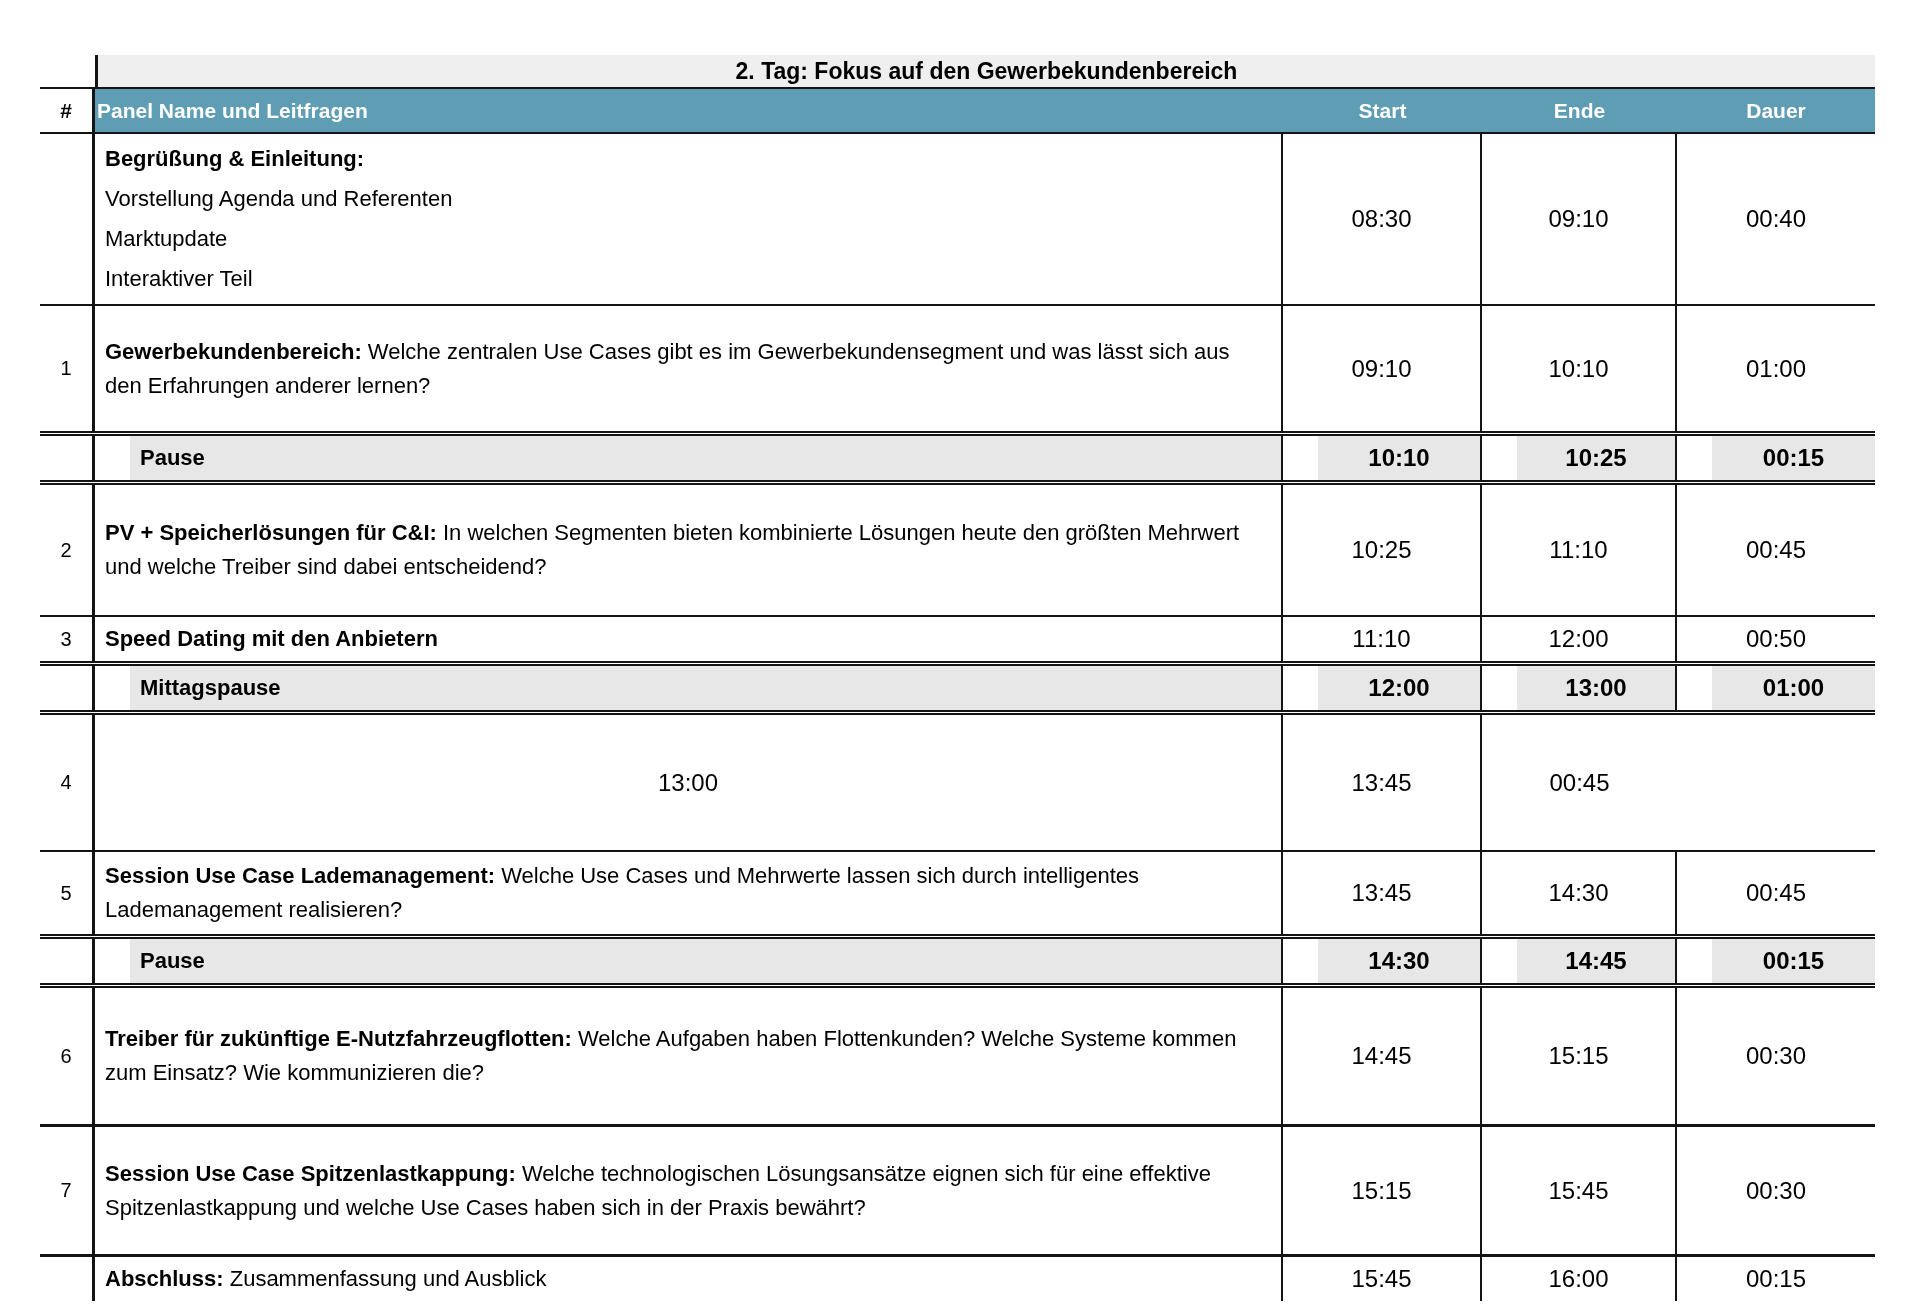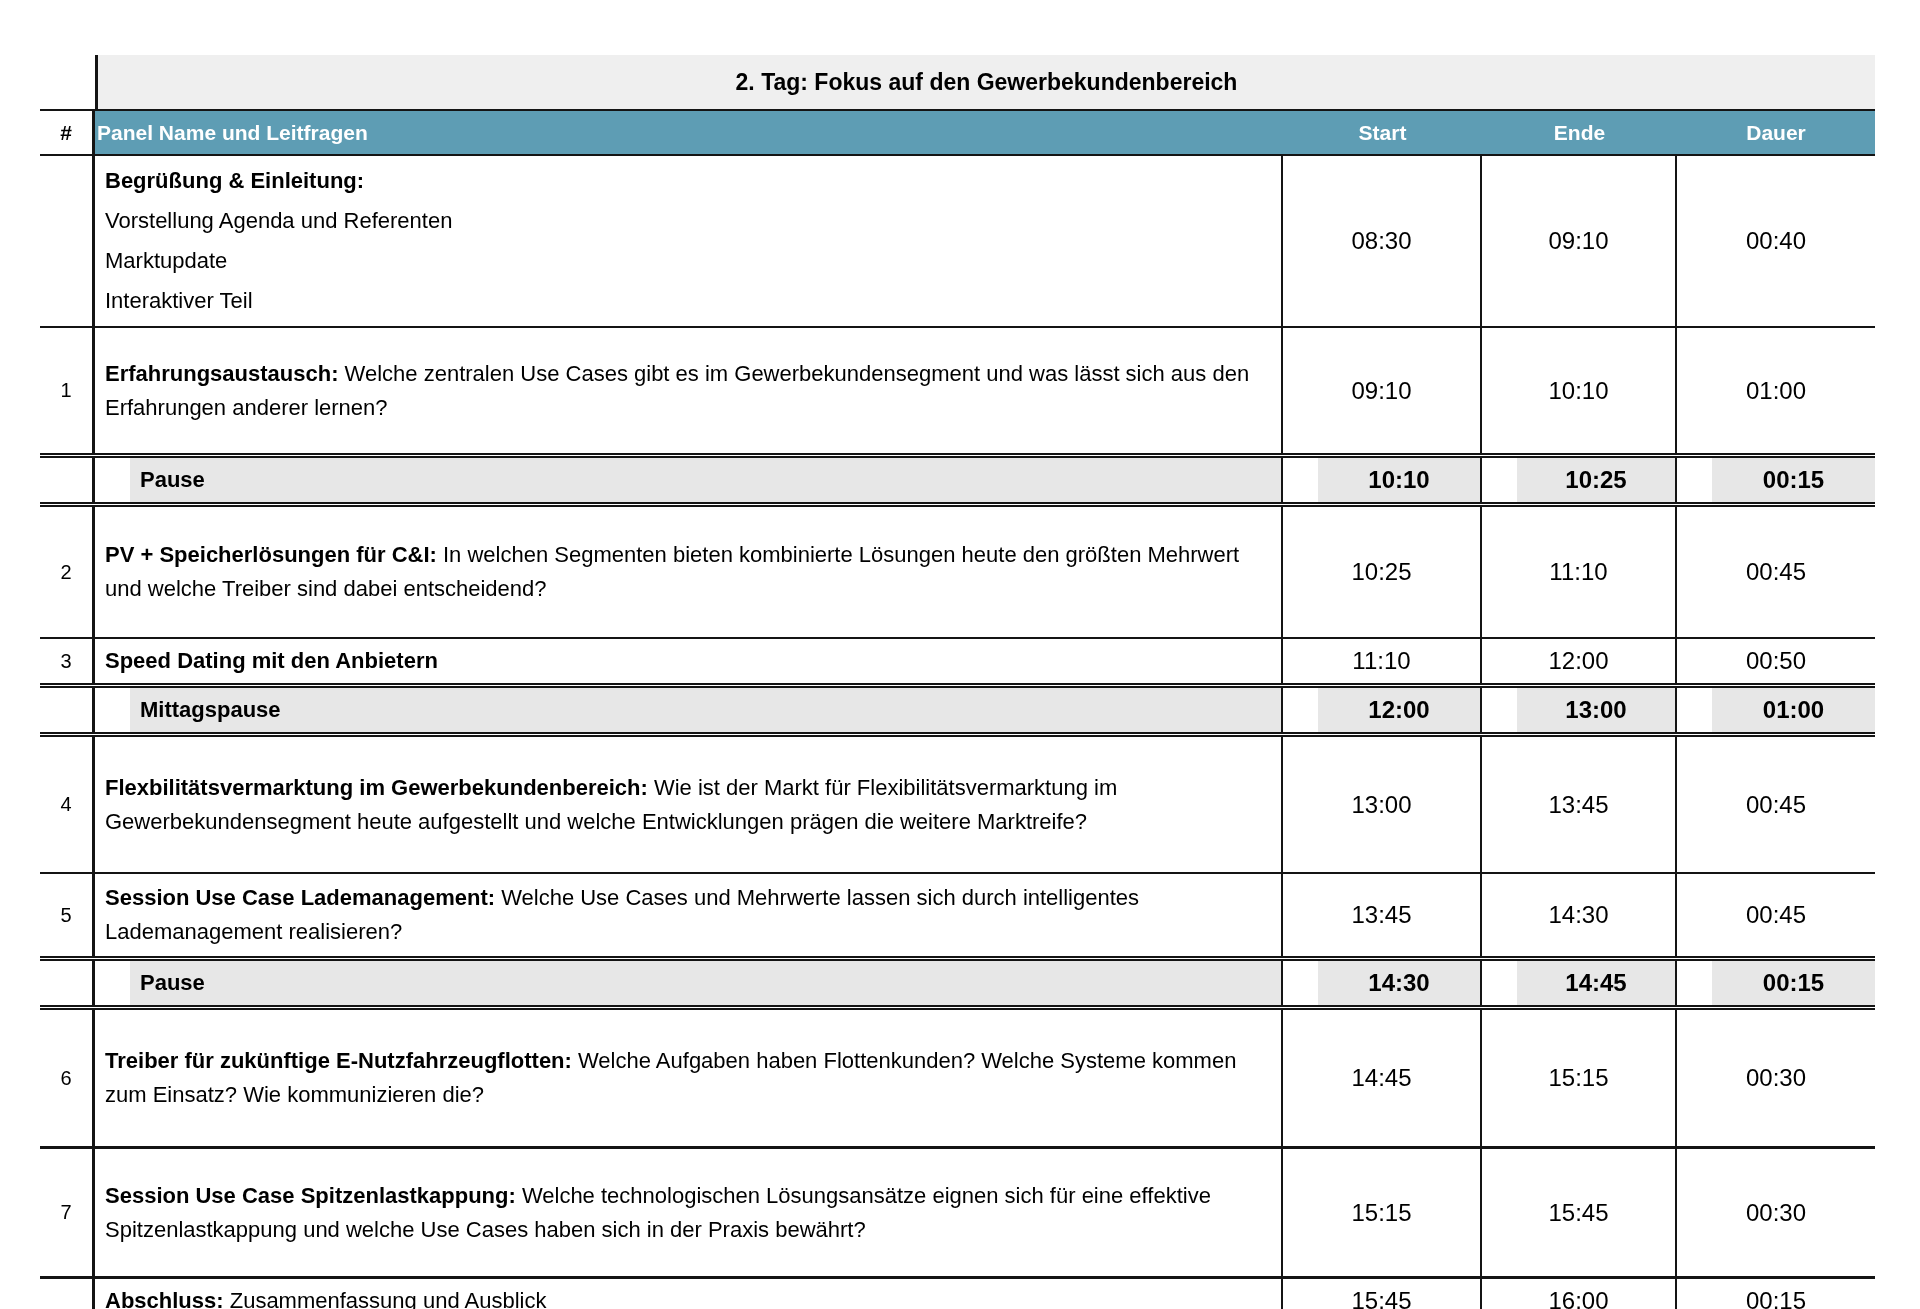--- a/index.html
+++ b/index.html
@@ -4,21 +4,21 @@
 <style>
   html,body{margin:0;padding:0;}
   body{
     width:1920px;height:1309px;background:#ffffff;
     font-family:"Liberation Sans","DejaVu Sans",sans-serif;
     color:#000;position:relative;overflow:hidden;
   }
   .sheet{position:absolute;left:40px;top:55px;width:1835px;}
 
   
-  .title-row{display:grid;grid-template-columns:55px 1780px;height:54px;}
+  .title-row{display:grid;grid-template-columns:55px 1780px;height:32px;}
   .title-cell{
     background:var(--title-bg,#EFEFEF);
     border-left:3px solid #141414;
     display:flex;align-items:center;justify-content:center;
     font-weight:bold;font-size:23px;
   }
 
   
   .row{
     display:grid;
@@ -108,21 +108,21 @@
           <div class="mline">Marktupdate</div>
           <div class="mline">Interaktiver Teil</div>
         </div>
         <div class="c-time">08:30</div>
         <div class="c-time">09:10</div>
         <div class="c-time last">00:40</div>
       </div>
       <div class="row r1">
         <div class="c-num">1</div>
         <div class="c-panel">
-          <div><span class="bold">Erfahrungsaustausch:</span> Welche zentralen Use Cases gibt es im Gewerbekundensegment und was lässt sich aus den Erfahrungen anderer lernen?</div>
+          <div><span class="bold">Gewerbekundenbereich:</span> Welche zentralen Use Cases gibt es im Gewerbekundensegment und was lässt sich aus den Erfahrungen anderer lernen?</div>
         </div>
         <div class="c-time">09:10</div>
         <div class="c-time">10:10</div>
         <div class="c-time last">01:00</div>
       </div>
       <div class="row break r2">
         <div class="c-num"></div>
         <div class="c-panel">
           <div><span class="bold">Pause</span></div>
         </div>
@@ -152,23 +152,20 @@
         <div class="c-num"></div>
         <div class="c-panel">
           <div><span class="bold">Mittagspause</span></div>
         </div>
         <div class="c-time">12:00</div>
         <div class="c-time">13:00</div>
         <div class="c-time last">01:00</div>
       </div>
       <div class="row r6">
         <div class="c-num">4</div>
-        <div class="c-panel">
-          <div><span class="bold">Flexbilitätsvermarktung im Gewerbekundenbereich:</span> Wie ist der Markt für Flexibilitätsvermarktung im Gewerbekundensegment heute aufgestellt und welche Entwicklungen prägen die weitere Marktreife?</div>
-        </div>
         <div class="c-time">13:00</div>
         <div class="c-time">13:45</div>
         <div class="c-time last">00:45</div>
       </div>
       <div class="row r7">
         <div class="c-num">5</div>
         <div class="c-panel">
           <div><span class="bold">Session Use Case Lademanagement:</span> Welche Use Cases und Mehrwerte lassen sich durch intelligentes Lademanagement realisieren?</div>
         </div>
         <div class="c-time">13:45</div>

